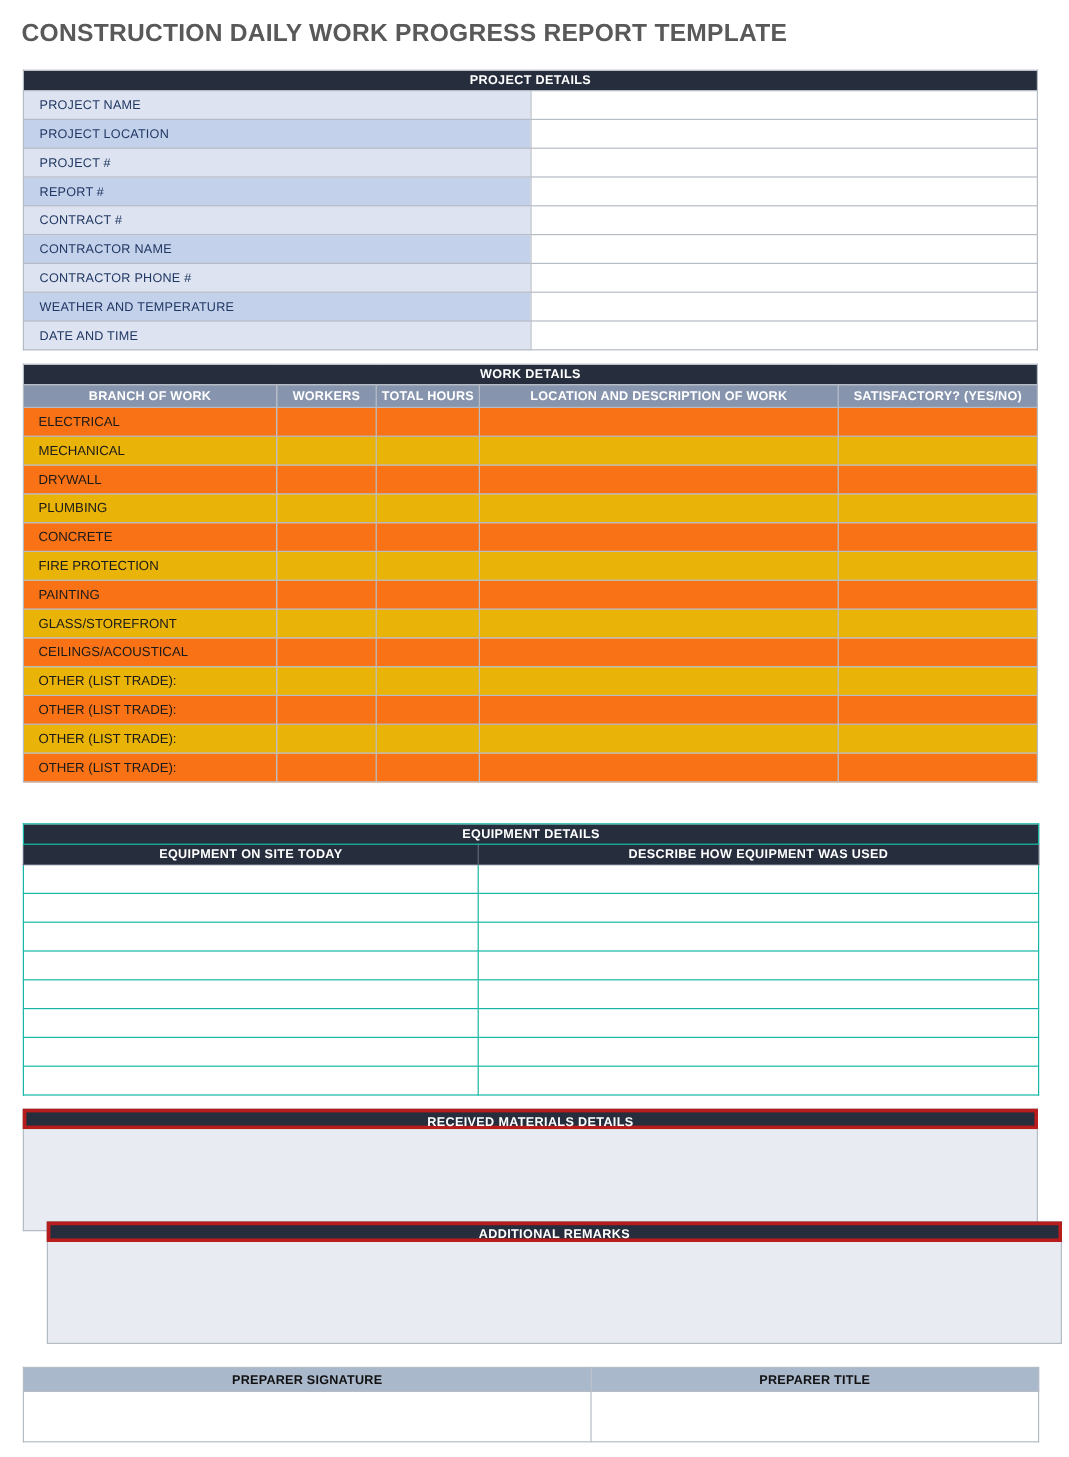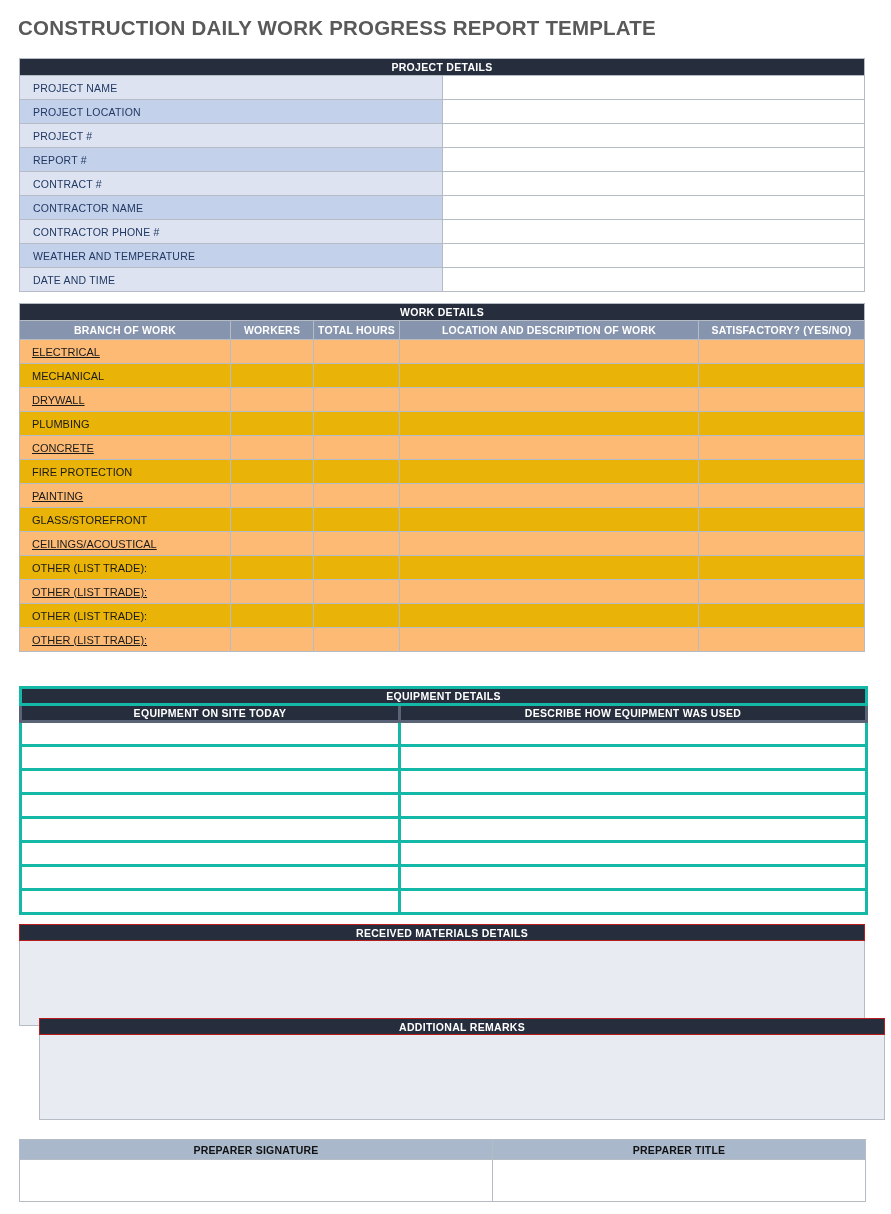--- a/index.html
+++ b/index.html
@@ -109,21 +109,21 @@
   .wd-sat     { width: 166px; }
 
   .wd-name {
     padding-left: 12px;
     font-size: 11px;
     color: #1a1a1a;
     height: 24px;
     white-space: nowrap;
   }
   .wd-cell { height: 24px; }
-  tr.row-shade td { background: #fdba74; text-decoration: underline; }
+  tr.row-shade td { background: #f97316; }
   tr.row-plain td { background: #eab308; }
 
   .totals-label {
     text-align: right;
     padding-right: 11px;
     font-weight: bold;
     font-size: 11px;
     color: #000000;
     border: none !important;
     background: #ffffff !important;
@@ -142,40 +142,40 @@
     background: #ffffff !important;
   }
 
   
   #equipment-table {
     position: absolute;
     left: 19px;
     top: 686px;
     width: 846px;
   }
-  #equipment-table td { border: 3px solid #14b8a6; }
+  #equipment-table td { border: 1px solid #14b8a6; }
   .eq-col-a { width: 379px; }
   .eq-col-b { width: 467px; }
   .eq-cell { height: 24px; background: #ffffff; }
 
   
   .block-wrap { position: absolute; left: 19px; width: 846px; }
   #received-materials-block { top: 924px; }
   #additional-remarks-block { top: 1018px; margin-left: 20px; }
 
   .block-head {
     background: #262d3d;
     color: #ffffff;
     font-weight: bold;
     font-size: 10.5px;
     text-align: center;
     letter-spacing: 0.3px;
     height: 17px;
     line-height: 17px;
-    border: 1px solid #b91c1c;
+    border: 3px solid #b91c1c;
   }
   .block-body {
     background: #e8ebf1;
     border: 1px solid #b6bcc6;
     border-top: none;
   }
   #received-materials-body { height: 85px; }
   #additional-remarks-body { height: 85px; }
 
   

